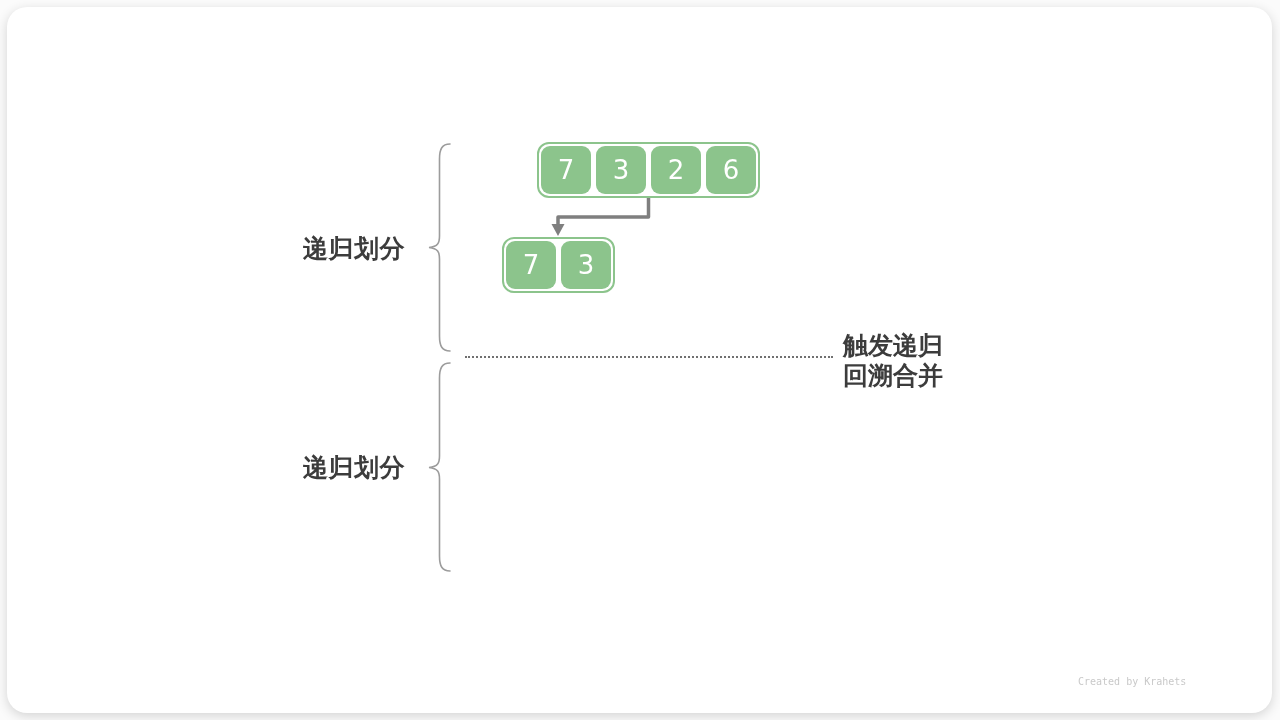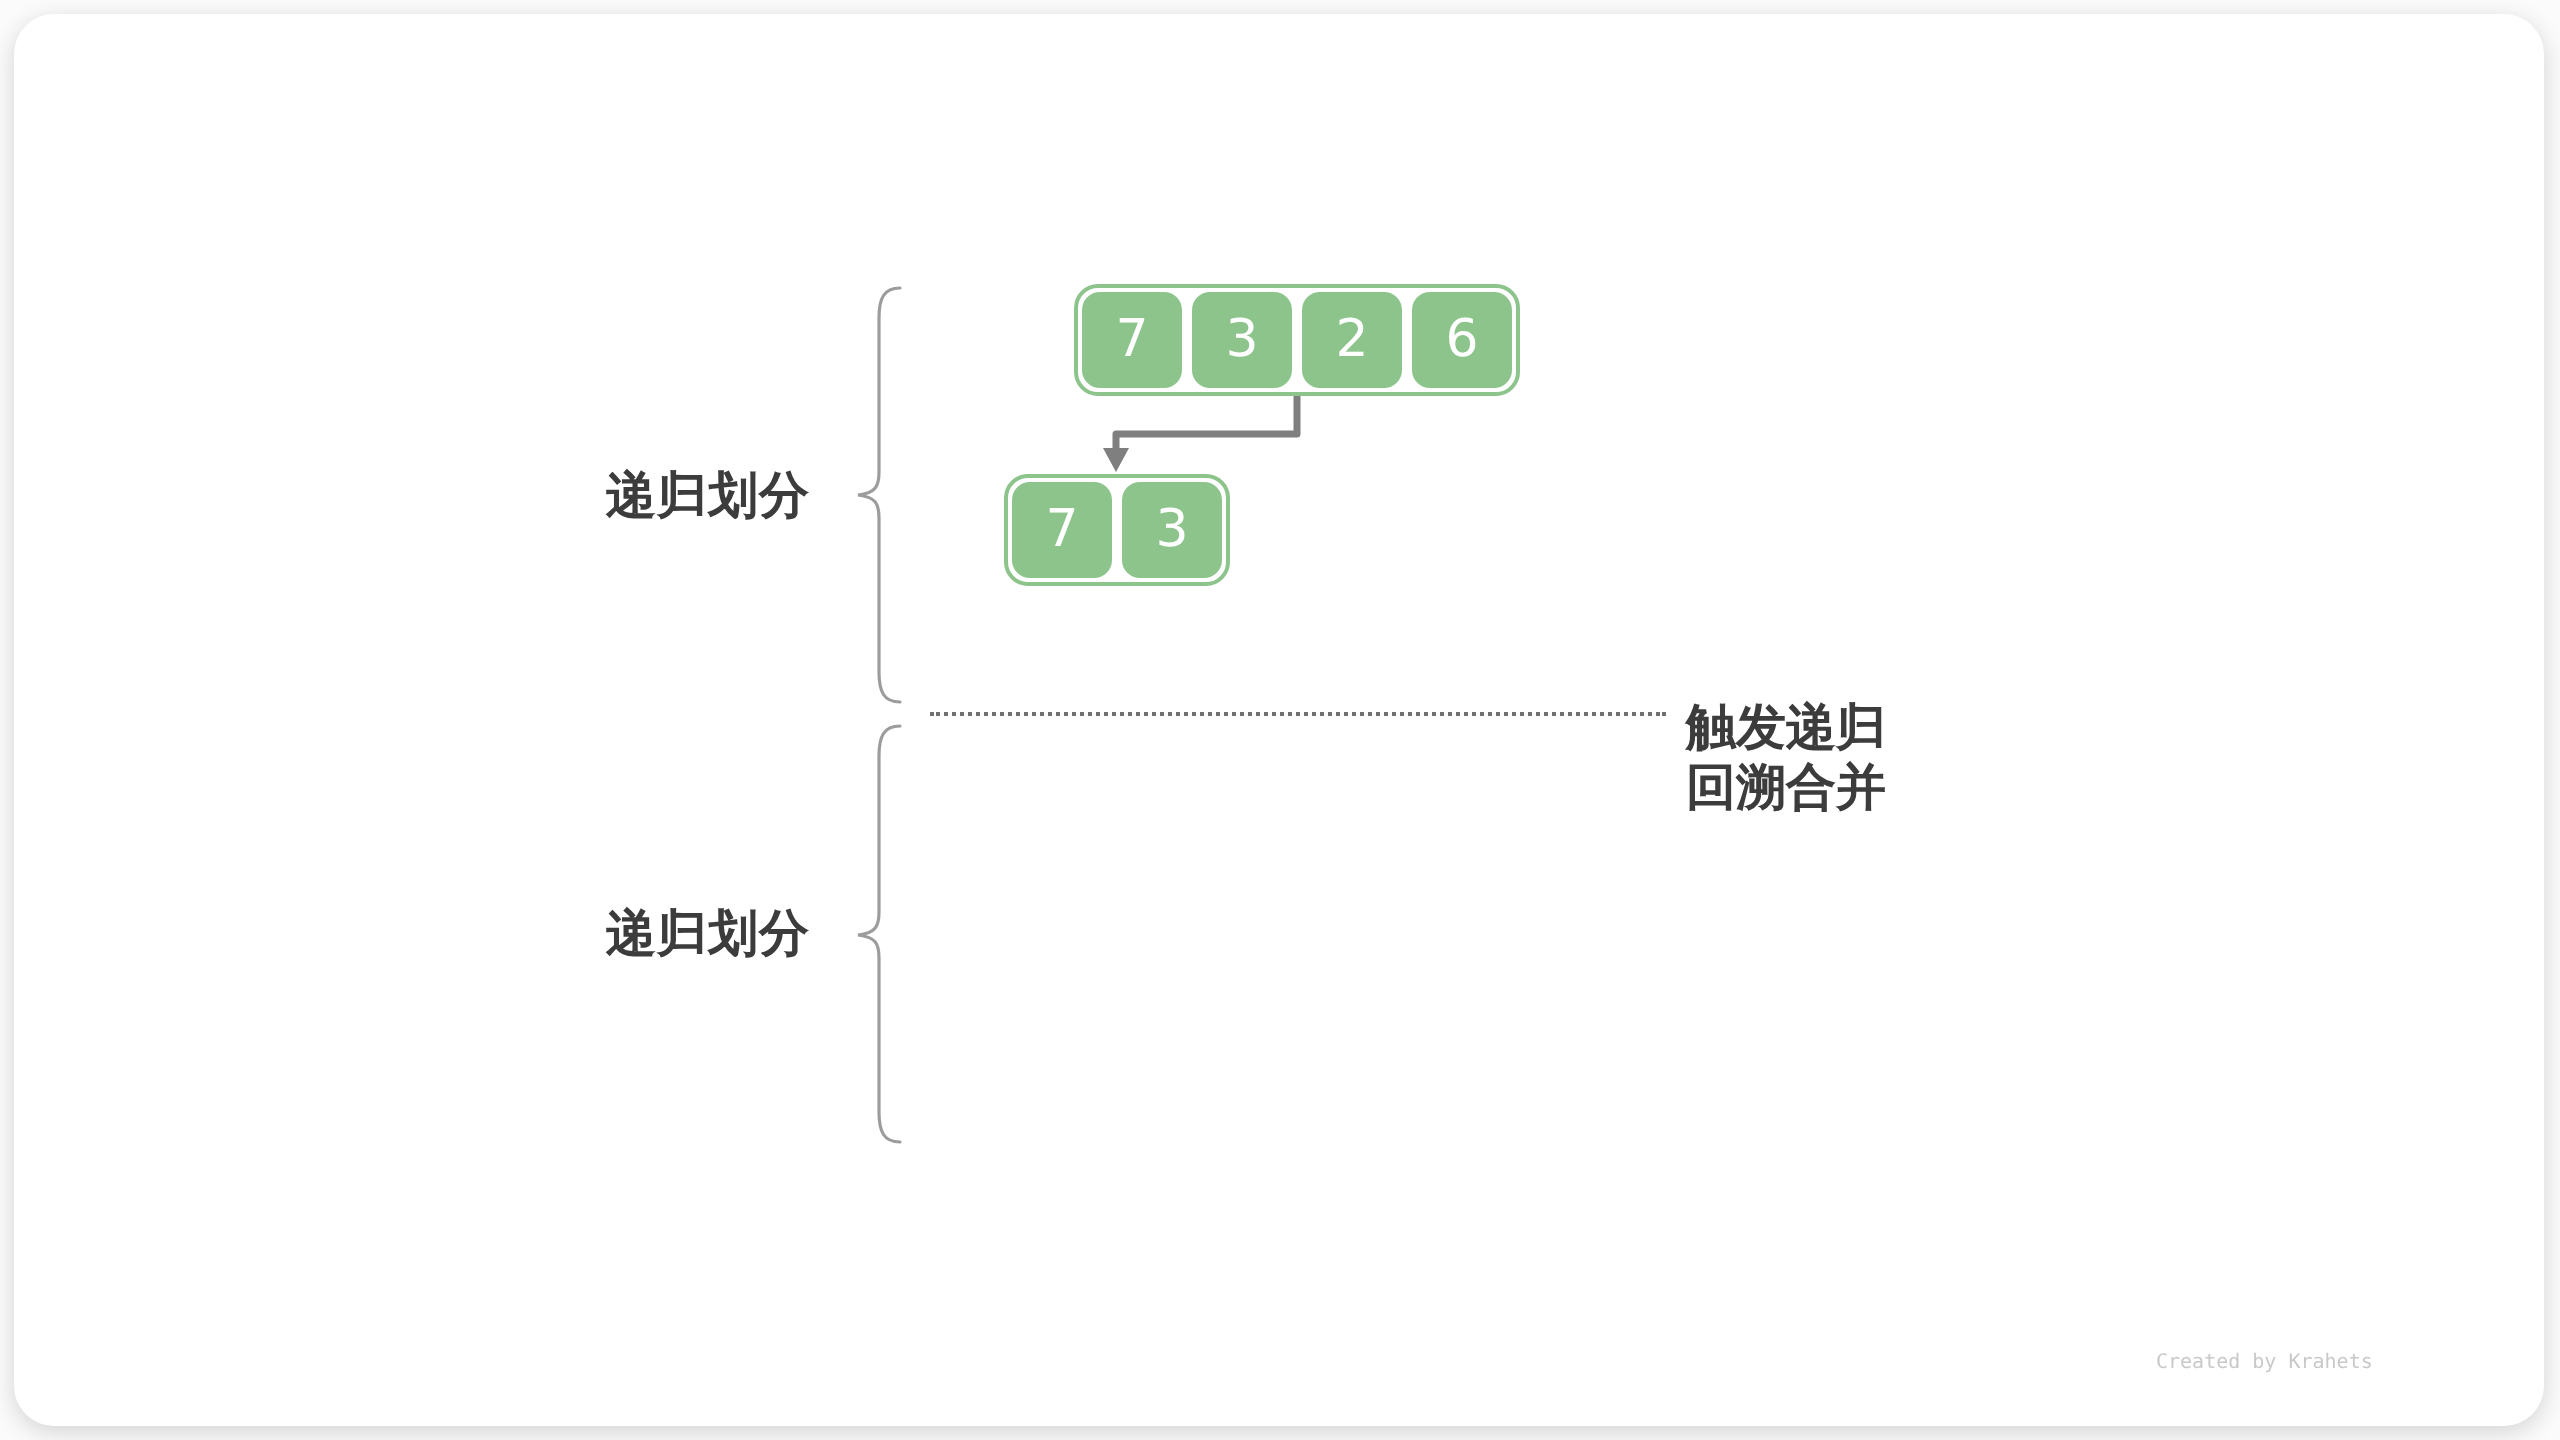--- a/index.html
+++ b/index.html
@@ -77,21 +77,20 @@
 
   
   .annotation {
     position: absolute;
     left: 843px; top: 330px;
     font-size: 25px;
     font-weight: 700;
     color: #3c3c3c;
     line-height: 30px;
     white-space: nowrap;
-    margin-top: 19px;
   }
 
   
   .watermark {
     position: absolute;
     left: 1078px; top: 676px;
     font-family: "DejaVu Sans Mono", "Liberation Mono", monospace;
     font-size: 10px;
     color: #c9c9c9;
     white-space: nowrap;

